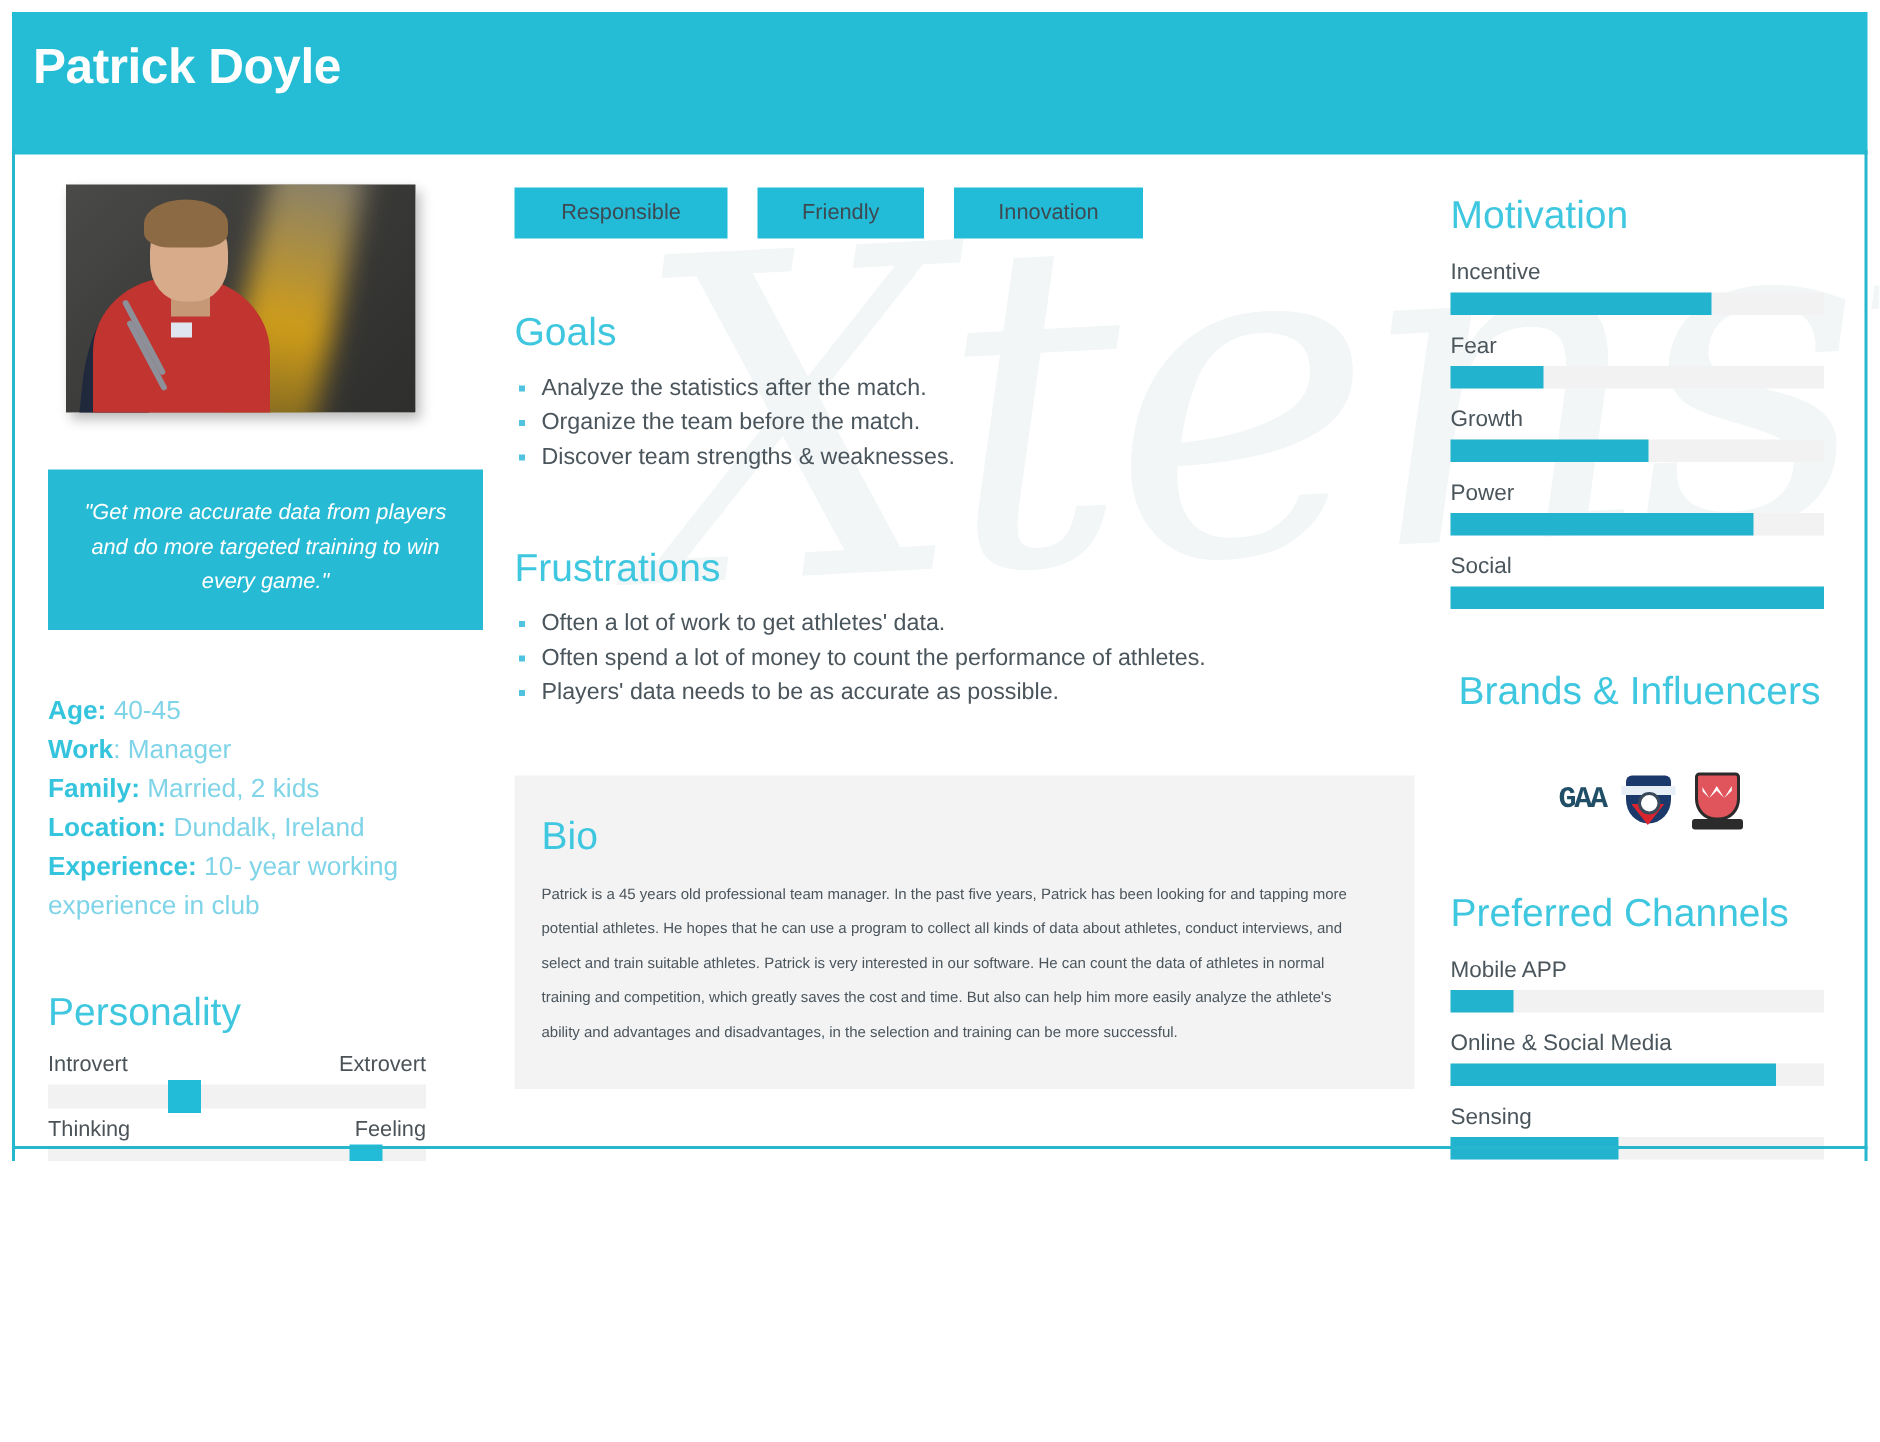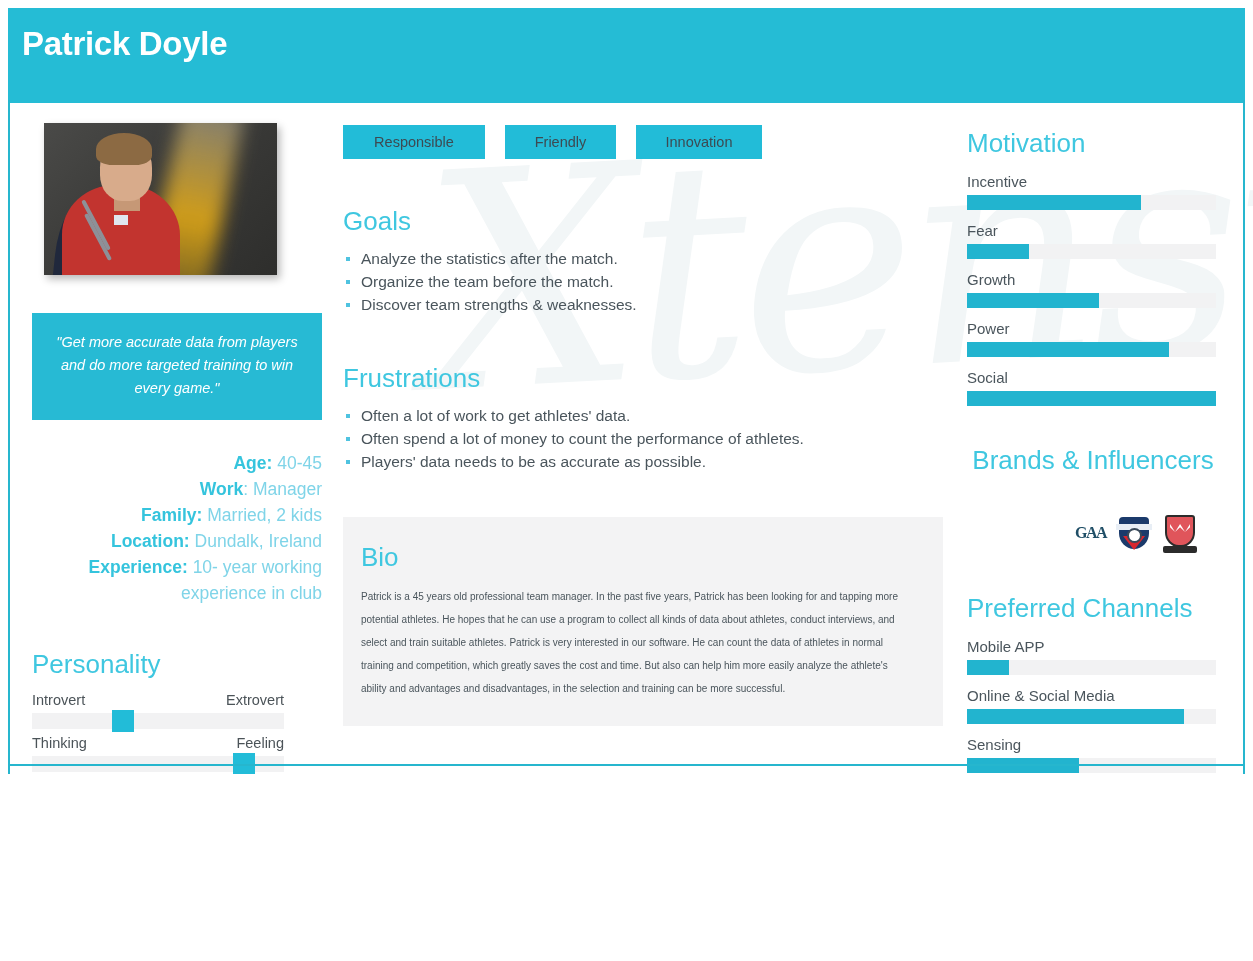--- a/index.html
+++ b/index.html
@@ -121,21 +121,21 @@
     width: 290px;
     background: #27bad4;
     color: #ffffff;
     font-style: italic;
     font-size: 14.5px;
     line-height: 23px;
     text-align: center;
     padding: 18px 22px 20px 22px;
   }
 
-  .facts { margin-top: 30px; font-size: 17.5px; line-height: 26px; text-align: right; }
+  .facts { margin-top: 40px; font-size: 17.5px; line-height: 26px; }
   .fact-line { color: #7fd4e8; white-space: normal; }
   .fact-key { color: #35c4dd; font-weight: bold; }
 
   .sec-heading {
     color: #3fc7e0;
     font-size: 26px;
     font-weight: normal;
     line-height: 36px;
   }
   .personality { margin-top: 40px; width: 252px; }
@@ -213,23 +213,23 @@
     width: 249px; height: 15px; background: #f2f2f3;
   }
   .meter-fill { height: 15px; background: #22b4cf; }
 
   .brands { margin-top: 36px; text-align: center; }
   .brand-row {
     display: flex; align-items: center; gap: 8px;
     margin-top: 34px; padding-left: 72px;
   }
   .logo-gaa {
-    font-family: Liberation Serif, serif;
-    font-weight: bold; font-size: 16px;
-    color: #1f4e66; letter-spacing: -1.5px; margin-left: 36px;
+    font-family: Liberation Mono, monospace;
+    font-weight: bold; font-size: 20px;
+    color: #1f4e66; letter-spacing: -1.5px;
   }
   .logo-crest {
     width: 40px; height: 42px; background: #ffffff;
     position: relative; overflow: hidden;
   }
   .logo-crest .shield {
     position: absolute; left: 5px; top: 5px;
     width: 30px; height: 32px;
     background: #1b3a6b;
     border-radius: 4px 4px 50% 50%;

